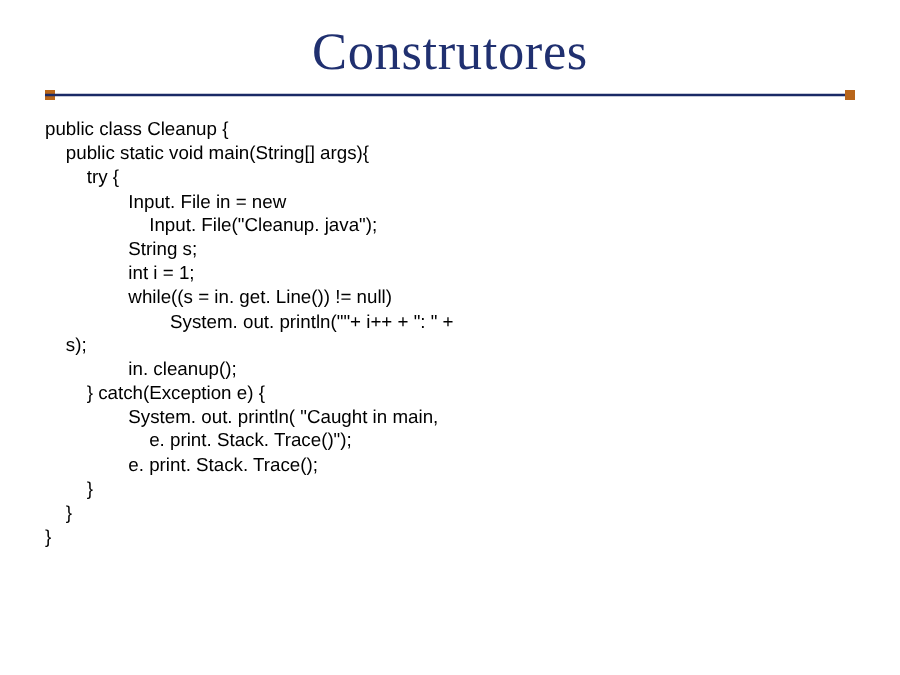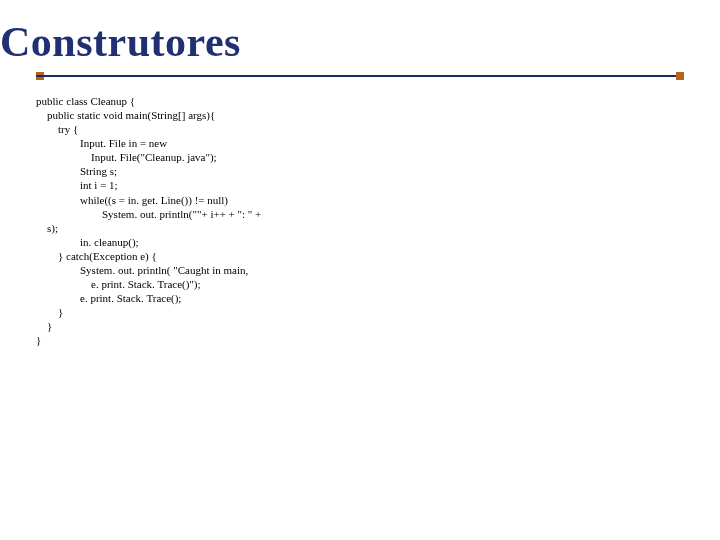--- a/index.html
+++ b/index.html
@@ -11,26 +11,26 @@
     font-family: "Times New Roman", Times, serif;
     overflow: hidden;
   }
   .slide {
     width: 720px;
     height: 540px;
     position: relative;
     box-sizing: border-box;
   }
   .title {
-    text-align: left;
+    text-align: center;
     font-size: 42px;
     color: #203070;
     padding-top: 18px;
     padding-bottom: 6px;
-    font-weight: bold;
+    font-weight: normal;
     letter-spacing: 0.5px;
   }
   .rule {
     margin: 0 36px 10px 36px;
     height: 8px;
     position: relative;
   }
   .rule .bar {
     position: absolute;
     left: 0; right: 0;
@@ -41,22 +41,22 @@
   .rule .sq {
     position: absolute;
     width: 8px;
     height: 8px;
     background: #b8651a;
     top: 0;
   }
   .rule .sq.left { left: 0; }
   .rule .sq.right { right: 0; }
   .code {
-    font-family: Liberation Serif, serif;
-    font-size: 11px;
+    font-family: Liberation Sans, sans-serif;
+    font-size: 15px;
     line-height: 1.28;
     white-space: pre;
     color: #000;
     padding: 4px 36px 0 36px;
   }
 </style>
 </head>
 <body>
 
 <div class="slide">

